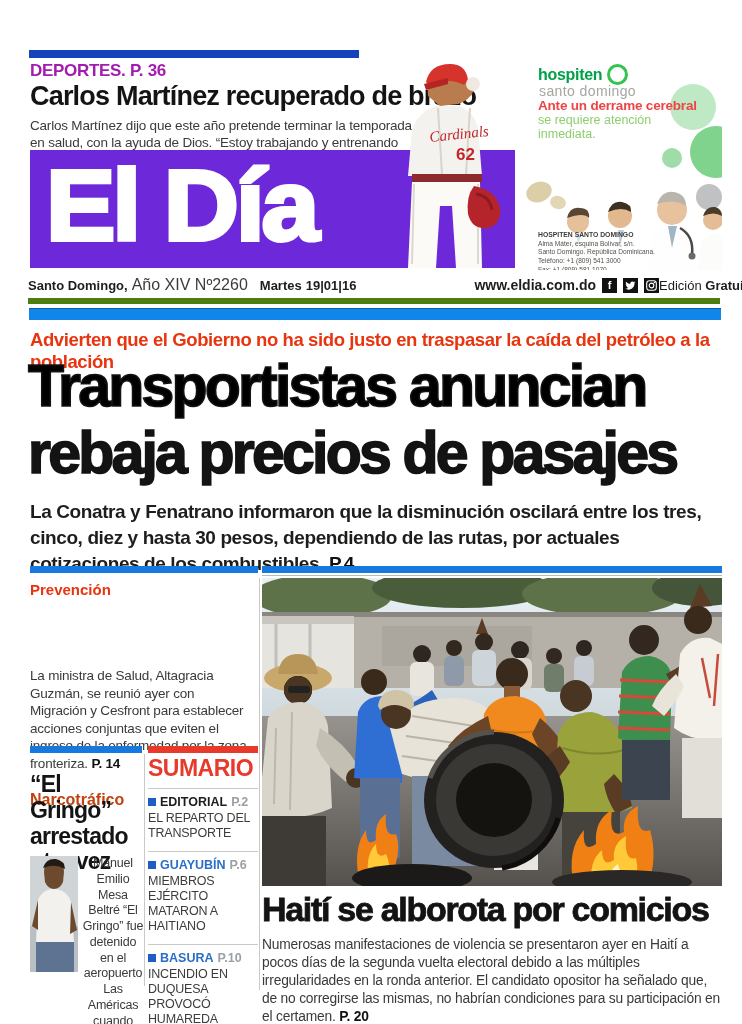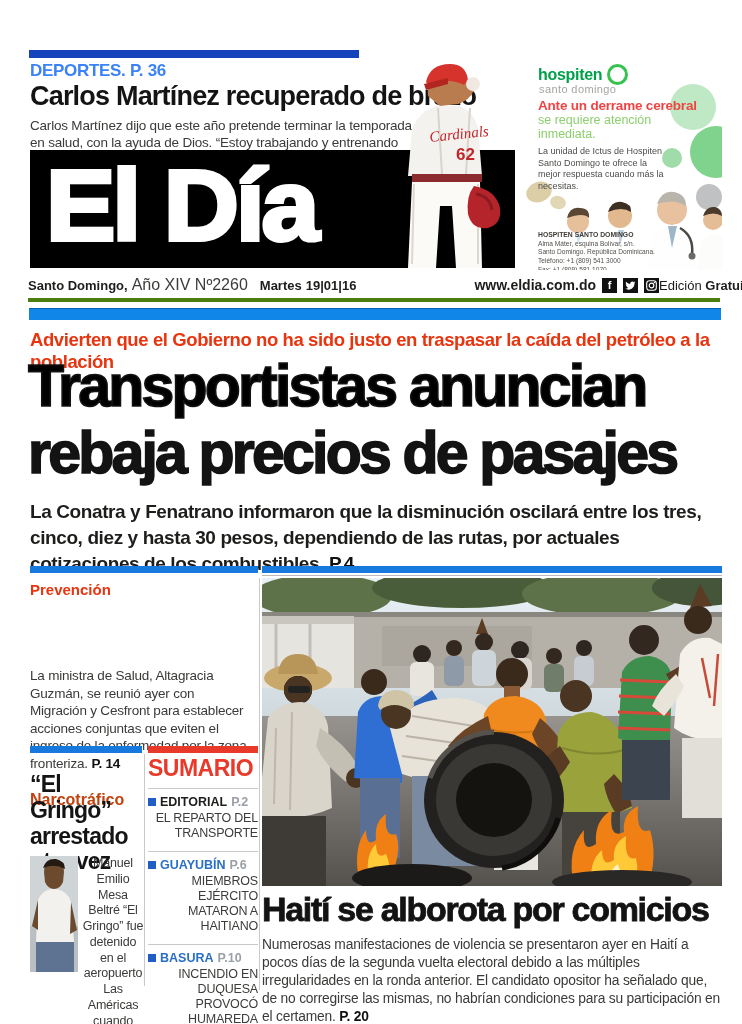--- a/index.html
+++ b/index.html
@@ -2,46 +2,46 @@
 <html><head>
 <meta charset="utf-8">
 <style>
   html,body{margin:0;padding:0;background:#fff;}
   .page{position:relative;width:742px;height:1024px;background:#fff;overflow:hidden;
         font-family:"Liberation Sans",sans-serif;color:#1d1d1b;}
   .abs{position:absolute;}
 
   
   .top-blue-bar{left:29px;top:50px;width:330px;height:8px;background:#1543bb;}
-  .sports-kicker{left:30px;top:61px;font-size:17px;font-weight:700;color:#3b82f6;letter-spacing:-0.3px;}
+  .sports-kicker{left:30px;top:61px;font-size:17px;font-weight:700;color:#a21caf;letter-spacing:-0.3px;}
   .sports-headline{left:30px;top:81px;width:470px;font-size:27px;font-weight:700;color:#141414;letter-spacing:-0.8px;}
   .sports-body{left:30px;top:117px;width:395px;font-size:13.5px;line-height:1.28;color:#3a3a38;letter-spacing:-0.2px;}
 
   
-  .masthead{left:30px;top:150px;width:485px;height:118px;background:#000000;}
+  .masthead{left:30px;top:150px;width:485px;height:118px;background:#6d28d9;}
   .masthead-title{position:absolute;left:16px;top:-4px;width:440px;height:122px;color:#fff;
         font-size:100px;font-weight:700;letter-spacing:-3px;line-height:118px;
         -webkit-text-stroke:4px #fff;transform:scaleX(1.04);transform-origin:left center;white-space:nowrap;}
   .player{left:378px;top:56px;width:140px;height:212px;}
 
   
   .ad{left:520px;top:56px;width:202px;height:214px;background:#fff;overflow:hidden;}
   .ad-brand-row{position:absolute;left:18px;top:8px;display:flex;align-items:center;gap:5px;}
   .ad-brand{font-size:16px;font-weight:700;color:#00a14b;letter-spacing:-0.3px;}
   .ad-ring{width:15px;height:15px;border:3px solid #35c24e;border-radius:50%;}
-  .ad-brand-sub{position:absolute;left:19px;top:27px;font-size:11px;color:#a5a5a0;letter-spacing:0.4px;}
+  .ad-brand-sub{position:absolute;left:19px;top:27px;font-size:14px;color:#a5a5a0;letter-spacing:0.4px;}
   .ad-h1{position:absolute;left:18px;top:42px;font-size:13.5px;color:#ef4444;font-weight:700;letter-spacing:-0.2px;}
   .ad-h2{position:absolute;left:18px;top:57px;width:140px;font-size:12.5px;color:#8ccf6d;line-height:1.15;}
   .ad-body{position:absolute;left:18px;top:90px;width:130px;font-size:9px;line-height:1.3;color:#4c4c49;}
   .ad-footer{position:absolute;left:18px;top:175px;width:150px;font-size:6.6px;line-height:1.3;color:#55524e;}
   .ad-footer b{font-size:6.8px;color:#3d3a36;}
   .blob{position:absolute;border-radius:50%;}
 
   
-  .dateline{left:28px;top:272px;width:692px;height:26px;border-bottom:4px solid #4d7c0f;
+  .dateline{left:28px;top:272px;width:692px;height:26px;border-bottom:6px solid #4d7c0f;
         display:flex;align-items:center;font-size:13px;color:#1d1d1b;}
   .dl-left{display:flex;align-items:baseline;gap:4px;white-space:nowrap;}
   .dl-mid{display:flex;align-items:center;gap:6px;margin-left:118px;white-space:nowrap;}
   .dl-right{margin-left:auto;white-space:nowrap;}
   .soc{width:15px;height:15px;background:#111;color:#fff;display:inline-flex;align-items:center;justify-content:center;
        font-size:11px;font-weight:700;}
 
   .wide-blue-bar{left:29px;top:308px;width:692px;height:11px;background:#0f86e8;border-top:1px solid #0c5fae;}
 
   
@@ -76,21 +76,21 @@
   .narco-row{left:30px;top:856px;width:114px;display:flex;gap:4px;}
   .narco-photo{width:48px;height:116px;flex:0 0 auto;}
   .narco-body{font-size:12.5px;line-height:1.26;color:#3a3a38;text-align:center;letter-spacing:-0.2px;}
 
   .sumario{left:148px;top:755px;width:110px;}
   .sumario-title{font-size:23px;font-weight:700;color:#e8392a;letter-spacing:-0.5px;margin-bottom:6px;}
   .sum-item{border-top:1px solid #c9c9c7;padding:6px 0 9px 0;}
   .sum-label-row{display:flex;align-items:center;gap:4px;font-size:12.5px;font-weight:700;}
   .sq{width:8px;height:8px;background:#1f5fc4;flex:0 0 auto;}
   .sum-page{color:#9aa0a6;font-weight:700;}
-  .sum-text{font-size:12.5px;line-height:1.22;color:#3c3c3a;margin-top:2px;letter-spacing:-0.2px;text-align:right;}
+  .sum-text{font-size:12.5px;line-height:1.22;color:#3c3c3a;margin-top:2px;letter-spacing:-0.2px;}
   .lab-black{color:#1d1d1b;} .lab-blue{color:#2a6fc7;}
 
   
   .haiti-photo{left:262px;top:578px;width:460px;height:308px;}
   .haiti-headline{left:262px;top:890px;width:460px;font-size:34px;font-weight:700;color:#131313;letter-spacing:-1.3px;
         -webkit-text-stroke:0.8px #131313;}
   .haiti-body{left:262px;top:936px;width:460px;font-size:13.8px;line-height:1.3;color:#3a3a38;letter-spacing:-0.2px;}
 </style>
 </head>
 <body>
@@ -137,21 +137,20 @@
     <div class="ad-brand-row">
       <span class="ad-brand">hospiten</span>
       <span class="ad-ring"></span>
     </div>
     <div class="ad-brand-sub">santo domingo</div>
     <div class="ad-h1">Ante un derrame cerebral</div>
     <div class="ad-h2">
       <span>se requiere atención</span><br>
       <span>inmediata.</span>
     </div>
-    <div class="ad-body">La unidad de Ictus de Hospiten Santo Domingo te ofrece la mejor respuesta cuando más la necesitas.</div>
 
     <svg style="position:absolute;left:0px;top:128px;" width="202" height="86" viewBox="0 0 202 86">
       <g>
         <circle cx="58" cy="38" r="11" fill="#e6c09b"></circle>
           <path d="M47 34 Q50 22 60 24 Q70 24 69 34 Q64 28 47 34Z" fill="#5a4632"></path>
         <path d="M40 86 L44 58 Q50 48 66 48 Q74 52 76 60 L78 86 Z" fill="#fdfdfc"></path>
         <path d="M56 50 L58 60 L62 50 Z" fill="#cfe3ef"></path>
       </g>
       <g>
         <circle cx="100" cy="32" r="12" fill="#e2b88f"></circle>

